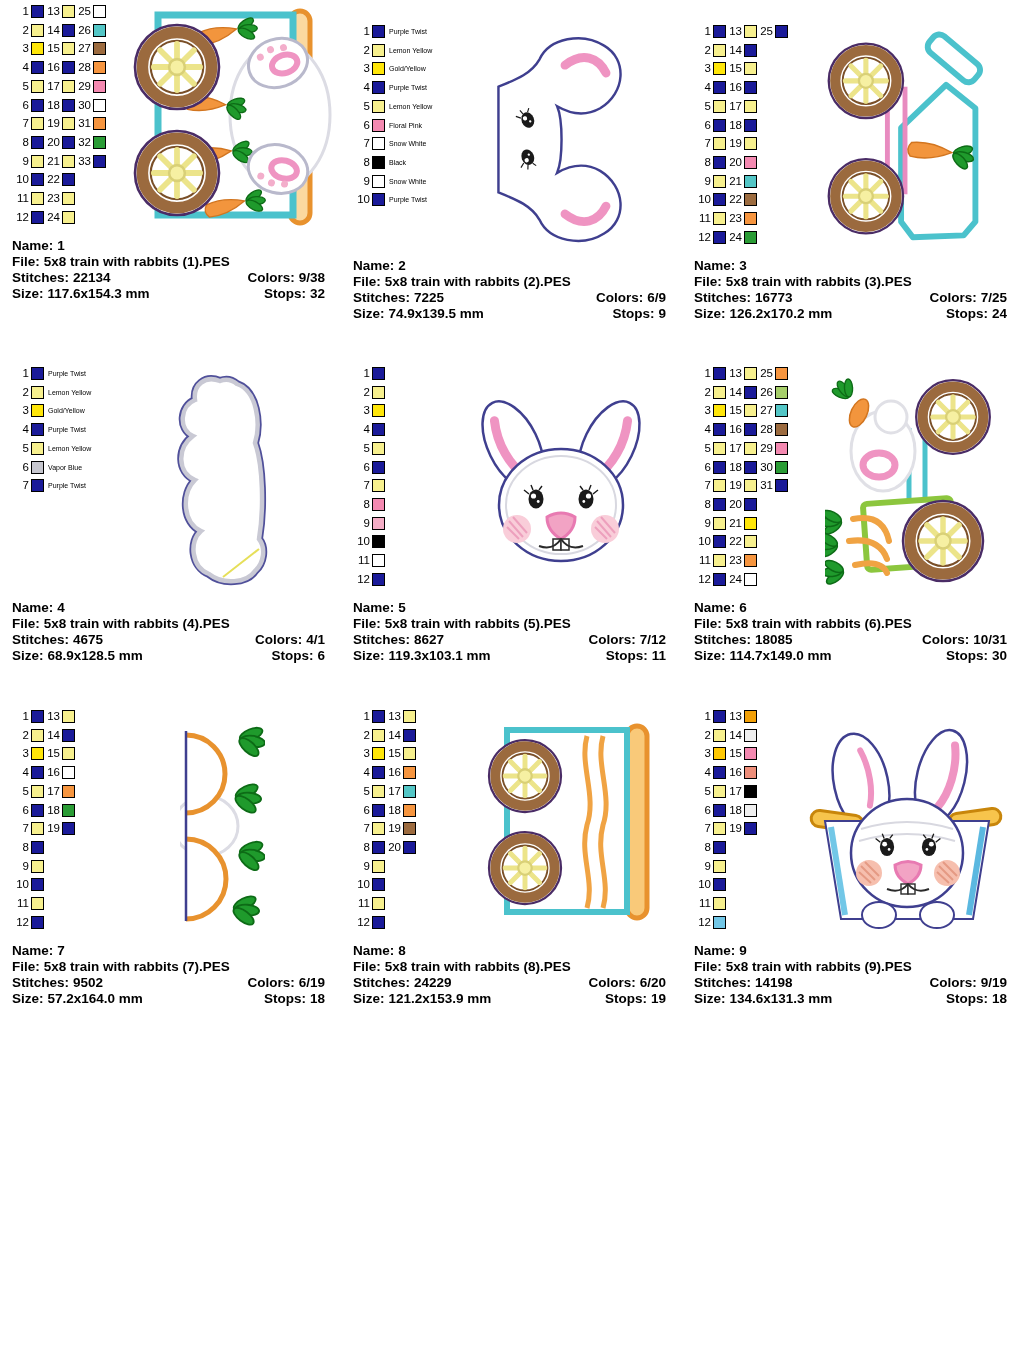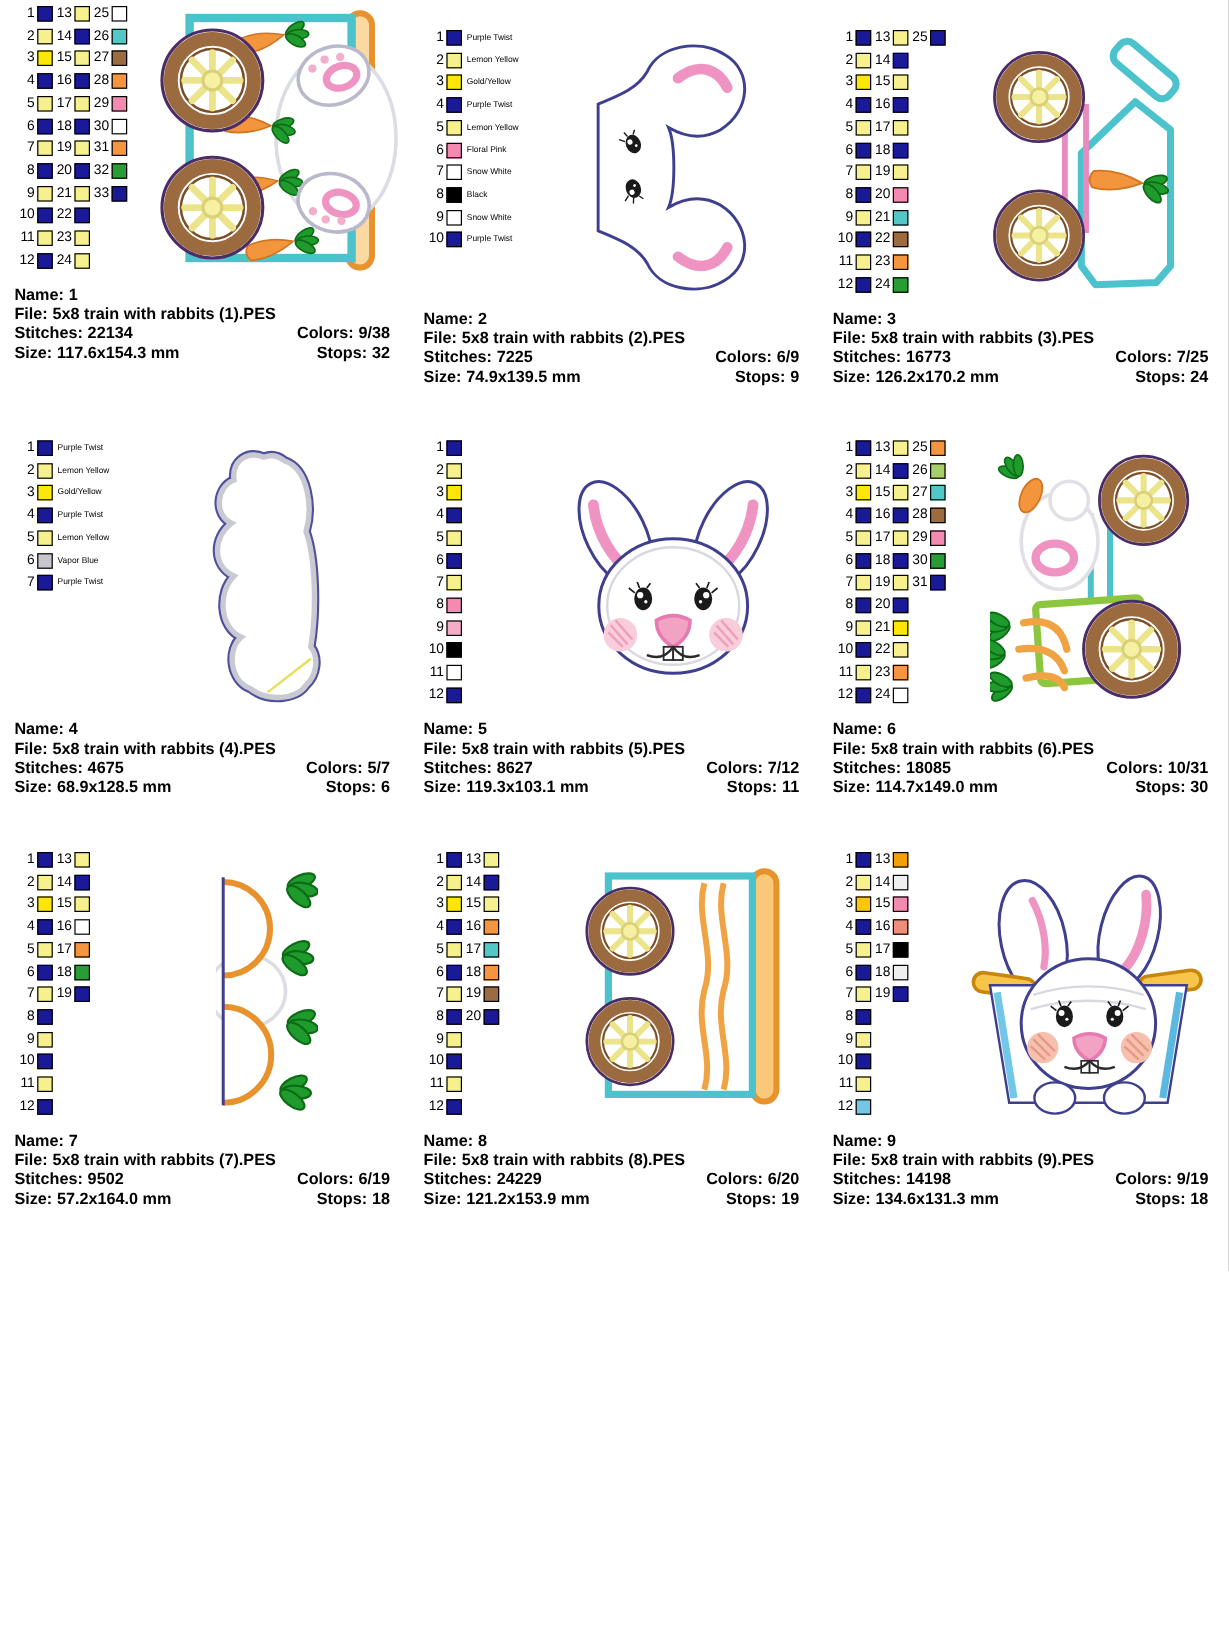--- a/index.html
+++ b/index.html
@@ -347,21 +347,21 @@
     </svg>
     <div class="meta">
       <div class="ml">
           <span class="g"><span>Name:</span><span>4</span></span>
         </div>
       <div class="ml">
           <span class="g"><span>File:</span><span>5x8 train with rabbits (4).PES</span></span>
         </div>
       <div class="ml">
           <span class="g"><span>Stitches:</span><span>4675</span></span>
-          <span class="g"><span>Colors:</span><span>5/7</span></span>
+          <span class="g"><span>Colors:</span><span>4/1</span></span>
         </div>
       <div class="ml">
           <span class="g"><span>Size:</span><span>68.9x128.5 mm</span></span>
           <span class="g"><span>Stops:</span><span>6</span></span>
         </div>
     </div>
   </div>
 
   <div class="c" style="left:341px;top:362px">
     <div class="pal">

